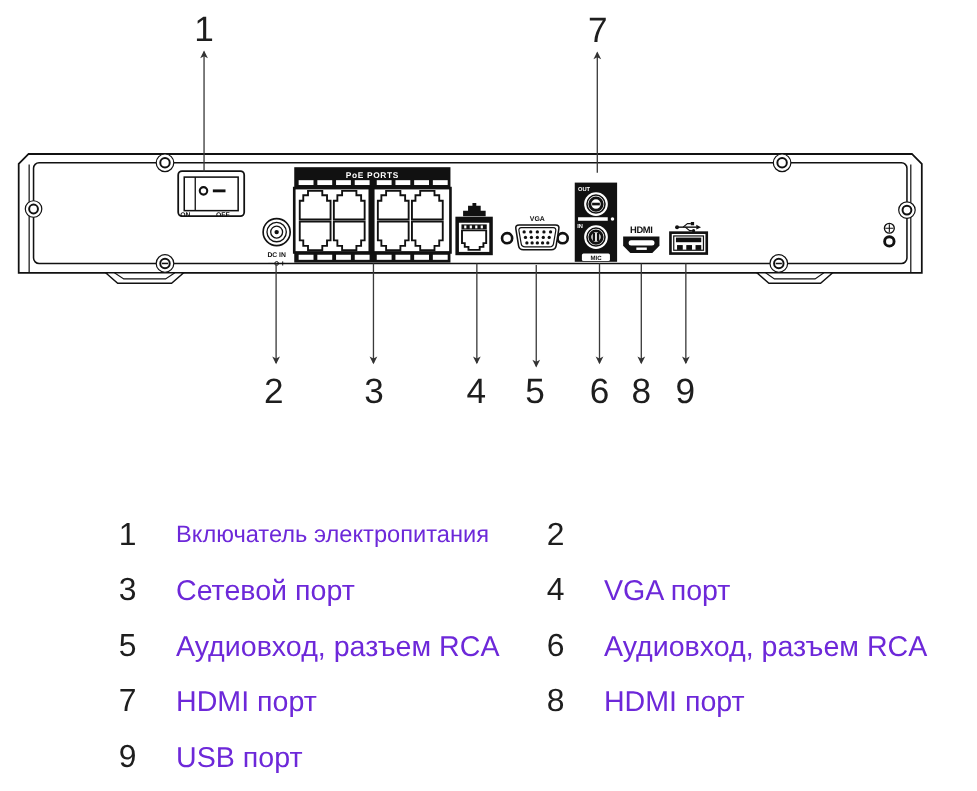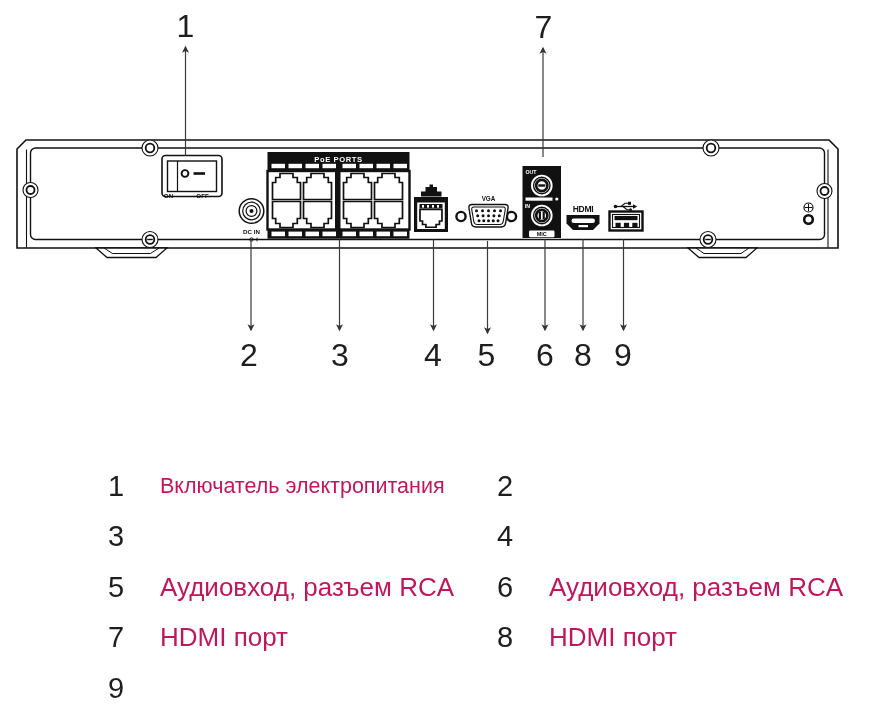--- a/index.html
+++ b/index.html
@@ -14,21 +14,21 @@
   .tiny{font-weight:bold;}
   .ln{stroke:#3a3a3a;stroke-width:1.2;fill:none;}
   .ch{stroke:#111;fill:#fff;}
   .legend{
     position:absolute;left:108px;top:461px;width:720px;
     display:grid;grid-template-columns:389px auto;grid-auto-rows:50.5px;
     align-items:center;
   }
   .lg-cell{display:flex;align-items:center;}
   .lg-num{width:52px;flex:0 0 auto;font-size:29px;color:#1e1e1e;}
-  .lg-label{font-size:26px;color:#be185d;white-space:nowrap;}
+  .lg-label{font-size:26px;color:#6d28d9;white-space:nowrap;}
   .lg-label.sm{font-size:21.5px;}
 </style>
 </head>
 <body>
 
 <svg class="panel" width="888" height="400" viewBox="0 0 888 400">
   <defs>
     <marker id="arr" viewBox="0 0 10 10" refX="8" refY="5" markerWidth="6.5" markerHeight="6.5" orient="auto">
       <path d="M0.5,0.5 L9.5,5 L0.5,9.5 L2.8,5 Z" fill="#333"></path>
     </marker>
@@ -252,36 +252,39 @@
 <div class="legend">
   <div class="lg-cell">
     <span class="lg-num">1</span>
     <span class="lg-label sm">Включатель электропитания</span>
   </div>
   <div class="lg-cell">
     <span class="lg-num">2</span>
   </div>
   <div class="lg-cell">
     <span class="lg-num">3</span>
+    <span class="lg-label">Сетевой порт</span>
   </div>
   <div class="lg-cell">
     <span class="lg-num">4</span>
+    <span class="lg-label">VGA порт</span>
   </div>
   <div class="lg-cell">
     <span class="lg-num">5</span>
     <span class="lg-label">Аудиовход, разъем RCA</span>
   </div>
   <div class="lg-cell">
     <span class="lg-num">6</span>
     <span class="lg-label">Аудиовход, разъем RCA</span>
   </div>
   <div class="lg-cell">
     <span class="lg-num">7</span>
     <span class="lg-label">HDMI порт</span>
   </div>
   <div class="lg-cell">
     <span class="lg-num">8</span>
     <span class="lg-label">HDMI порт</span>
   </div>
   <div class="lg-cell">
     <span class="lg-num">9</span>
+    <span class="lg-label">USB порт</span>
   </div>
 </div>
 
 </body></html>

